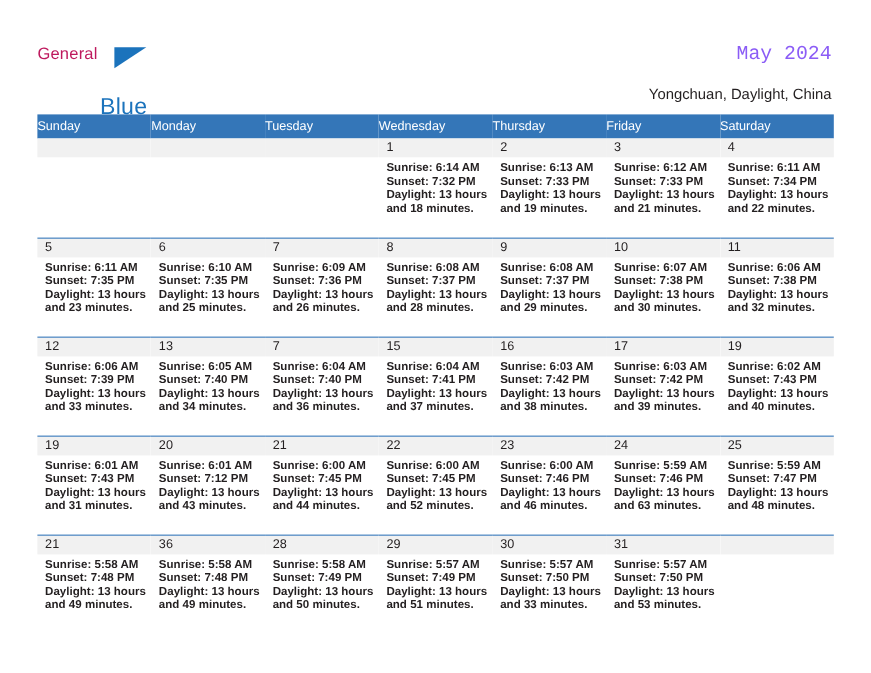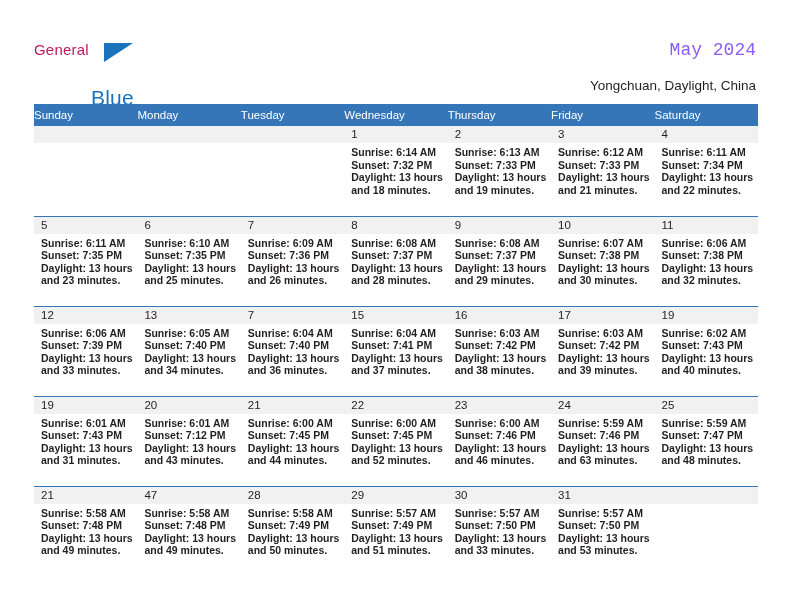--- a/index.html
+++ b/index.html
@@ -436,21 +436,21 @@
         <td>
           <div class="daynum-band">21</div>
           <div class="cell-body">
             <div>Sunrise: 5:58 AM</div>
             <div>Sunset: 7:48 PM</div>
             <div>Daylight: 13 hours</div>
             <div>and 49 minutes.</div>
           </div>
         </td>
         <td>
-          <div class="daynum-band">47</div>
+          <div class="daynum-band">36</div>
           <div class="cell-body">
             <div>Sunrise: 5:58 AM</div>
             <div>Sunset: 7:48 PM</div>
             <div>Daylight: 13 hours</div>
             <div>and 49 minutes.</div>
           </div>
         </td>
         <td>
           <div class="daynum-band">28</div>
           <div class="cell-body">

